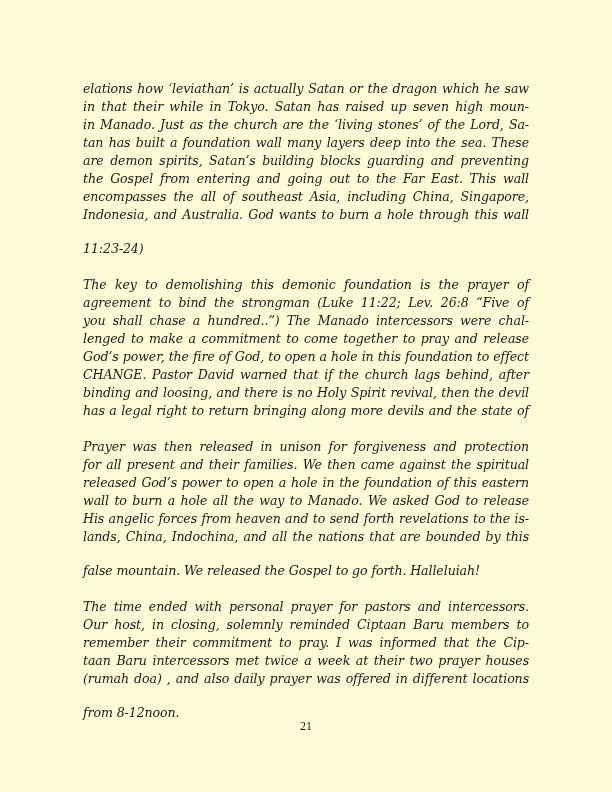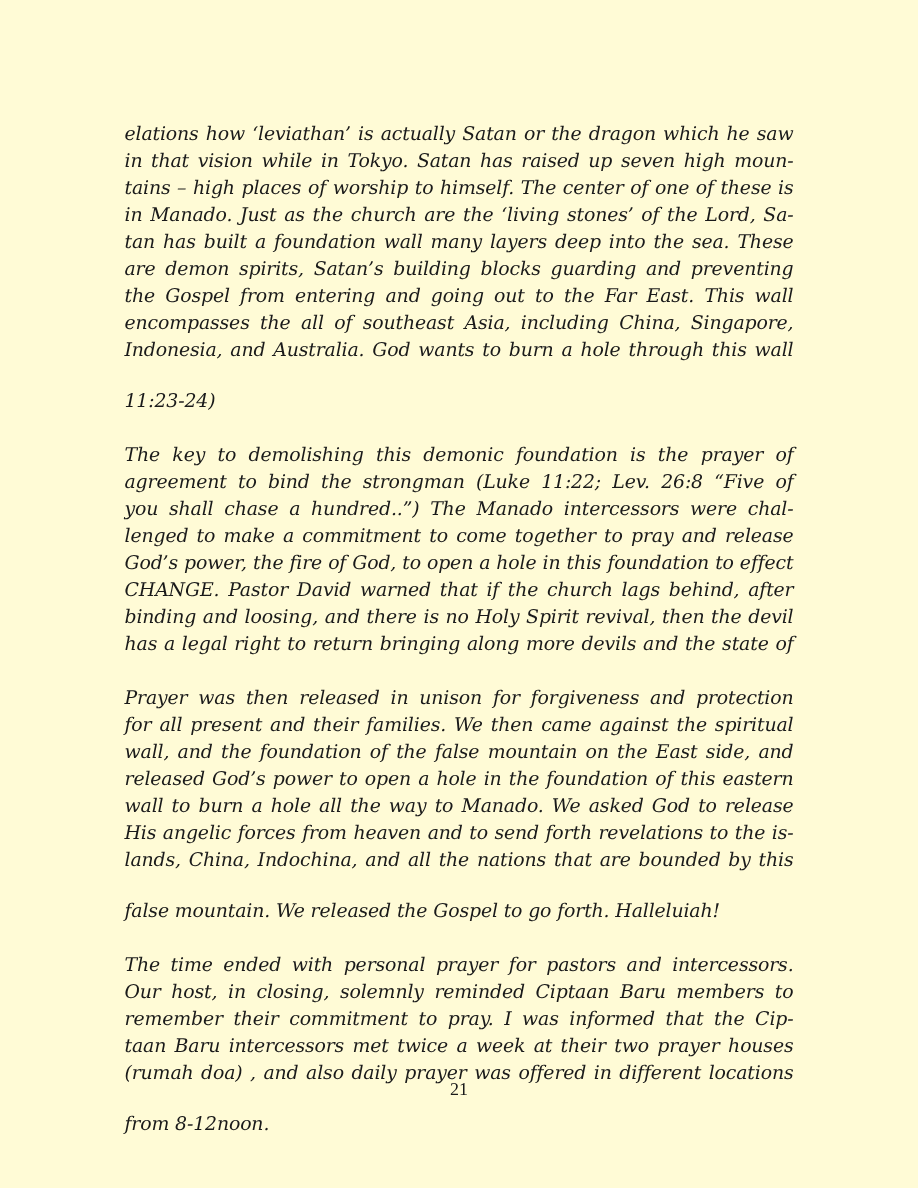--- a/index.html
+++ b/index.html
@@ -49,22 +49,21 @@
       font-size: 12px;
       line-height: 14px;
     }
   </style>
 </head>
 <body>
 
 <div class="page-body">
   <p class="para">
     <span class="line">elations how ‘leviathan’ is actually Satan or the dragon which he saw</span>
-    <span class="line">in that vision while in Tokyo. Satan has raised up seven high moun-</span>
-    <span class="line">tains – high places of worship to himself.  The center of one of these is</span>
+    <span class="line">in that their while in Tokyo. Satan has raised up seven high moun-</span>
     <span class="line">in Manado.  Just as the church are the ‘living stones’ of the Lord, Sa-</span>
     <span class="line">tan has built a foundation wall many layers deep into the sea.  These</span>
     <span class="line">are demon spirits, Satan’s building blocks guarding and preventing</span>
     <span class="line">the Gospel from entering and going out to the Far East. This wall</span>
     <span class="line">encompasses the all of southeast Asia, including China, Singapore,</span>
     <span class="line">Indonesia, and Australia.  God wants to burn a hole through this wall</span>
     <span class="line last">11:23-24)</span>
   </p>
   <p class="para">
     <span class="line">The key to demolishing this demonic foundation is the prayer of</span>
@@ -72,21 +71,20 @@
     <span class="line">you shall chase a hundred..”) The Manado intercessors were chal-</span>
     <span class="line">lenged to make a commitment to come together to pray and release</span>
     <span class="line">God’s power, the fire of God, to open a hole in this foundation to effect</span>
     <span class="line">CHANGE.  Pastor David warned that if the church lags behind, after</span>
     <span class="line">binding and loosing, and there is no Holy Spirit revival, then the devil</span>
     <span class="line">has a legal right to return bringing along more devils and the state of</span>
   </p>
   <p class="para">
     <span class="line">Prayer was then released in unison for forgiveness and protection</span>
     <span class="line">for all present and their families. We then came against the spiritual</span>
-    <span class="line">wall, and the foundation of the false mountain on the East side, and</span>
     <span class="line">released God’s power to open a hole in the foundation of this eastern</span>
     <span class="line">wall to burn a hole all the way to Manado.  We asked God to release</span>
     <span class="line">His angelic forces from heaven and to send forth revelations to the is-</span>
     <span class="line">lands, China, Indochina, and all the nations that are bounded by this</span>
     <span class="line last">false mountain. We released the Gospel to go forth.  Halleluiah!</span>
   </p>
   <p class="para">
     <span class="line">The time ended with personal prayer for pastors and intercessors.</span>
     <span class="line">Our host, in closing, solemnly reminded Ciptaan Baru members to</span>
     <span class="line">remember their commitment to pray.  I was informed that the Cip-</span>

